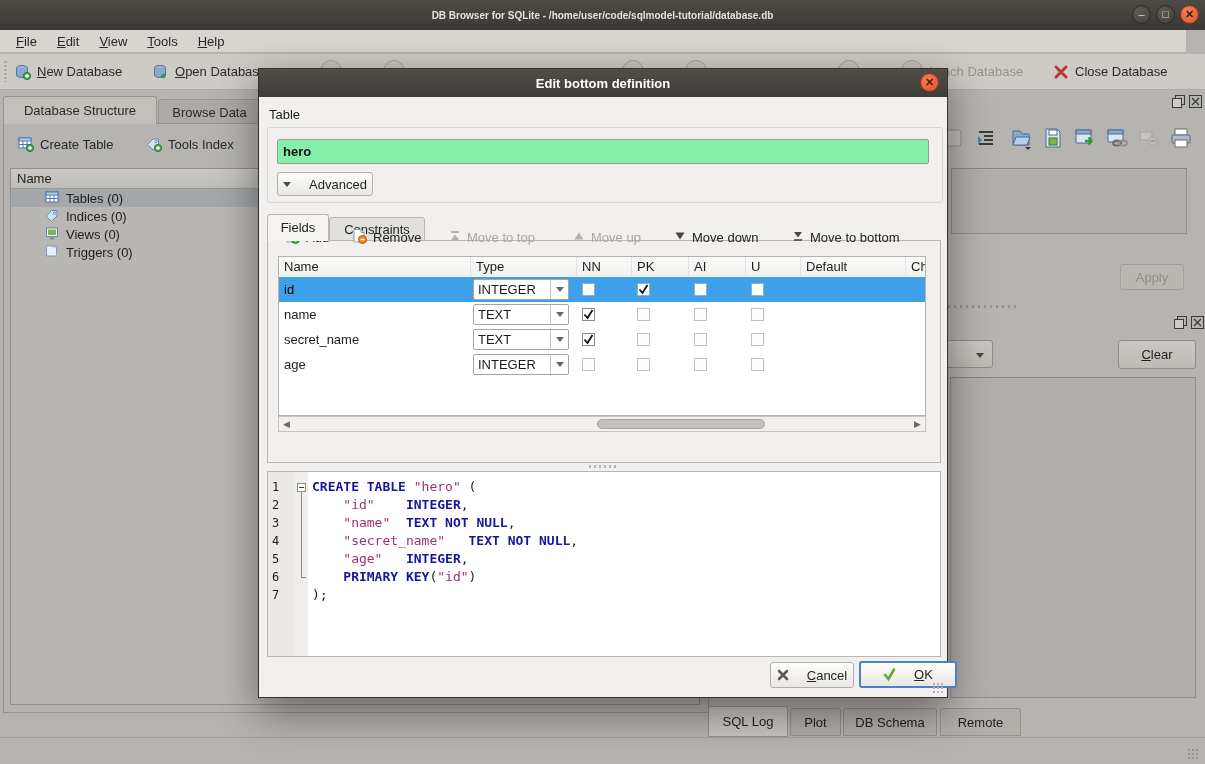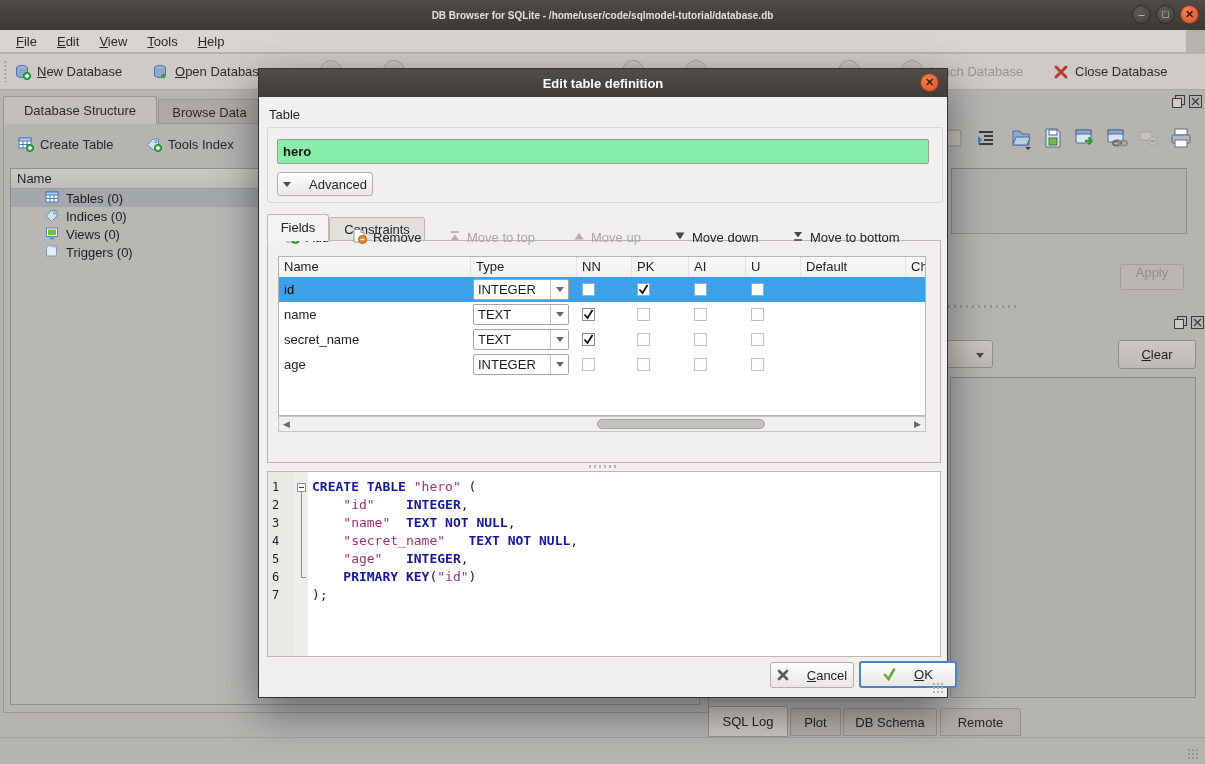--- a/index.html
+++ b/index.html
@@ -43,21 +43,21 @@
   .tree-row{height:18px;display:flex;align-items:center;padding-left:34px;gap:7px;color:#1c1c1a}
   .tree-row.sel{background:rgba(125,140,155,.35)}
   .tree-row svg{flex:0 0 auto}
 
   
   .dock-btn{position:absolute;width:13px;height:13px;color:#3a3a38}
   .exec-icon{position:absolute;top:124px;width:26px;height:28px;display:flex;align-items:center;justify-content:center}
   .sunken-box{position:absolute;background:#b1afac;border:1px solid #908e89;
     border-top-color:#87857f;box-sizing:border-box}
   .dis-btn{position:absolute;background:#bab7b3;border:1px solid #a29f9a;border-radius:3px;
-    color:#8f8d88;display:flex;justify-content:center;box-sizing:border-box}
+    color:#8f8d88;display:flex;align-items:center;justify-content:center;box-sizing:border-box}
   .norm-btn{position:absolute;background:linear-gradient(#ccc9c4,#bdbab5);border:1px solid #8f8d87;border-radius:3px;
     color:#1e1e1c;display:flex;align-items:center;justify-content:center;box-sizing:border-box}
   .splitter-dots{position:absolute;height:3px;background:repeating-linear-gradient(90deg,#96948f 0 2px,transparent 2px 6px)}
   .combo-stub{position:absolute;background:linear-gradient(#cbc8c3,#bcb9b4);border:1px solid #8f8d87;border-radius:3px;box-sizing:border-box}
   .caret{width:0;height:0;border-left:4px solid transparent;border-right:4px solid transparent;border-top:5px solid #4a4846}
 
   
   .b-tab{position:absolute;box-sizing:border-box;border:1px solid #94928c;border-radius:3px 3px 0 0;
     display:flex;align-items:center;justify-content:center;color:#232321}
   .b-tab.active{background:#cbc8c3;top:706px;height:31px;z-index:2}
@@ -379,21 +379,21 @@
       <span>Remote</span>
     </div>
   </div>
 <div class="statusbar">
 
   <div class="grip-dots"></div>
 </div>
 
 <div class="dialog">
   <div class="dlg-title">
-    <span>Edit table definition</span>
+    <span>Edit bottom definition</span>
     <div class="dlg-close">✕</div>
   </div>
 
   <div class="dlg-label" style="left:10px;top:38px">Table</div>
   <div class="groupbox" style="left:8px;top:58px;width:674px;height:74px"></div>
   <div class="txt-input" style="left:18px;top:70px;width:652px;height:25px">
     <span>hero</span>
   </div>
   <div class="push-btn" style="left:18px;top:103px;width:96px;height:24px">
     <span class="caret" style="border-top-width:5px"></span>

